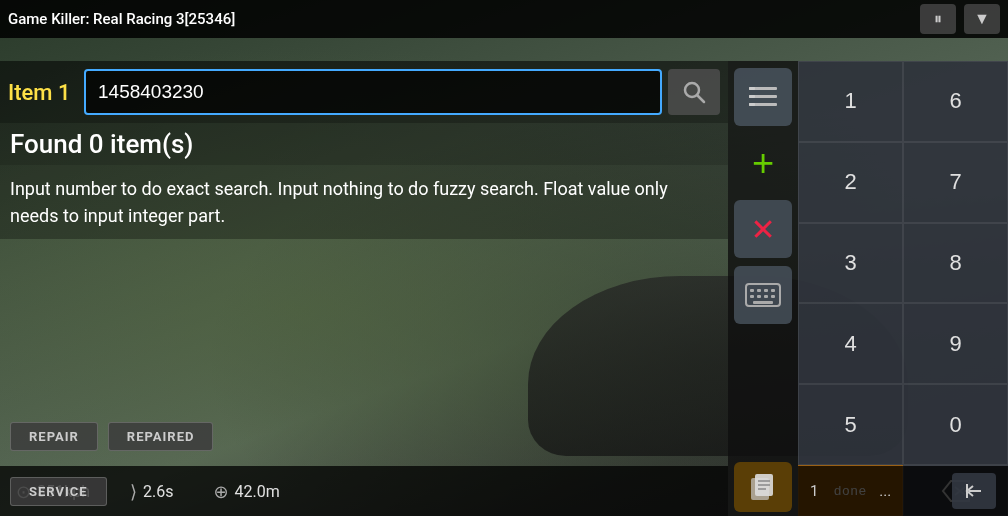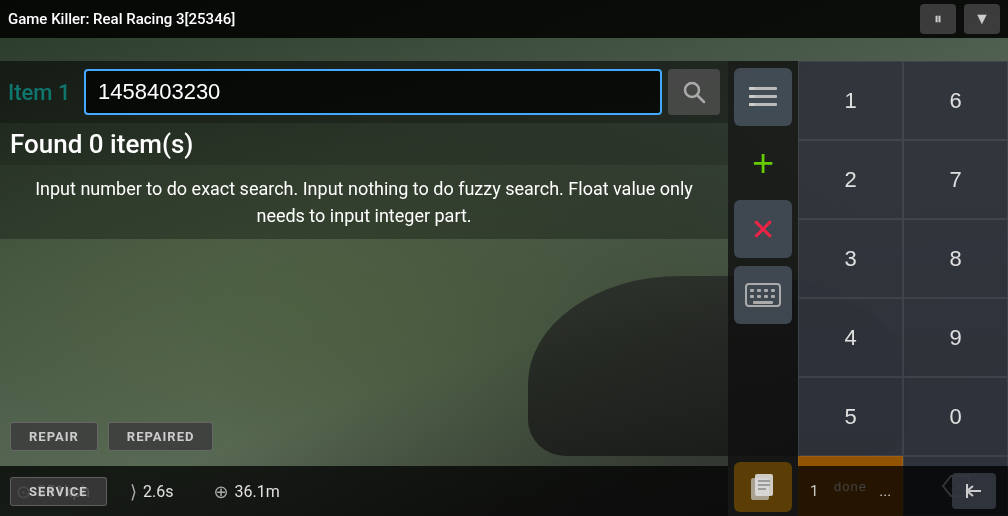--- a/index.html
+++ b/index.html
@@ -98,33 +98,33 @@
 
     
     .search-row {
       display: flex;
       align-items: center;
       padding: 8px 8px;
       gap: 6px;
       background: rgba(0,0,0,0.55);
     }
     .item-label {
-      color: #0f766e;
+      color: #fde047;
       font-size: 22px;
       font-weight: 500;
       min-width: 70px;
     }
     .search-input {
       flex: 1;
       height: 46px;
       background: rgba(0,0,0,0.7);
       border: 2px solid #4af;
       border-radius: 4px;
       color: #fff;
-      font-size: 22px;
+      font-size: 19px;
       padding: 0 12px;
       outline: none;
     }
     .search-btn {
       width: 52px;
       height: 46px;
       background: rgba(80,80,80,0.8);
       border: none;
       border-radius: 4px;
       cursor: pointer;
@@ -142,21 +142,20 @@
       background: rgba(0,0,0,0.4);
     }
 
     
     .info-text {
       color: #fff;
       font-size: 18px;
       line-height: 1.5;
       padding: 10px 10px;
       background: rgba(0,0,0,0.3);
-      text-align: center;
     }
 
     
     .status-bar {
       height: 50px;
       background: rgba(0,0,0,0.75);
       display: flex;
       align-items: center;
       padding: 0 16px;
       gap: 40px;
@@ -229,21 +228,21 @@
     }
     .numpad-grid {
       flex: 1;
       display: grid;
       grid-template-columns: 1fr 1fr;
       grid-template-rows: repeat(5, 1fr);
     }
     .numpad-bottom {
       display: grid;
       grid-template-columns: 1fr 1fr;
-      height: 60px;
+      height: 51px;
       border-radius: 24px;
     }
     .repair-btn {
       background: rgba(60,60,60,0.85);
       border: 1px solid rgba(255,255,255,0.2);
       color: #ccc;
       font-size: 13px;
       font-weight: bold;
       padding: 6px 18px;
       letter-spacing: 1px;
@@ -300,21 +299,21 @@
         <div class="status-item">
           <span class="status-icon">⊙</span>
           <span>351kph</span>
         </div>
         <div class="status-item">
           <span class="status-icon">⟩</span>
           <span>2.6s</span>
         </div>
         <div class="status-item">
           <span class="status-icon">⊕</span>
-          <span>36.1m</span>
+          <span>42.0m</span>
         </div>
       </div>
     </div>
 
     <div class="right-sidebar">
 
       <div class="control-col">
         <button class="ctrl-btn list-btn">
           <svg width="32" height="28" viewBox="0 0 32 28">
             <rect x="2" y="4" width="28" height="3" rx="1" fill="#bbb"></rect>

